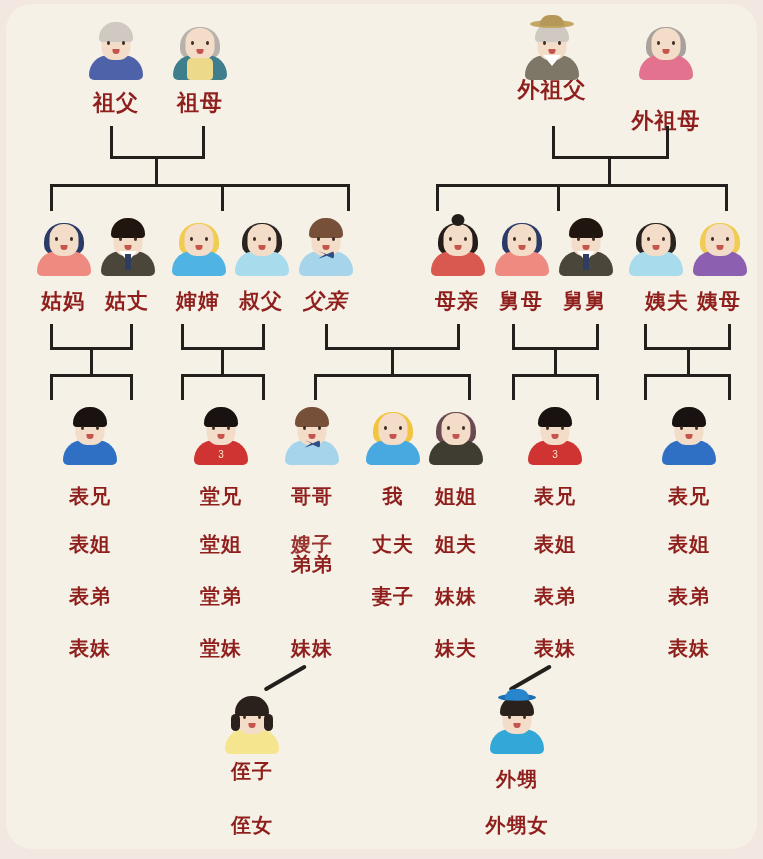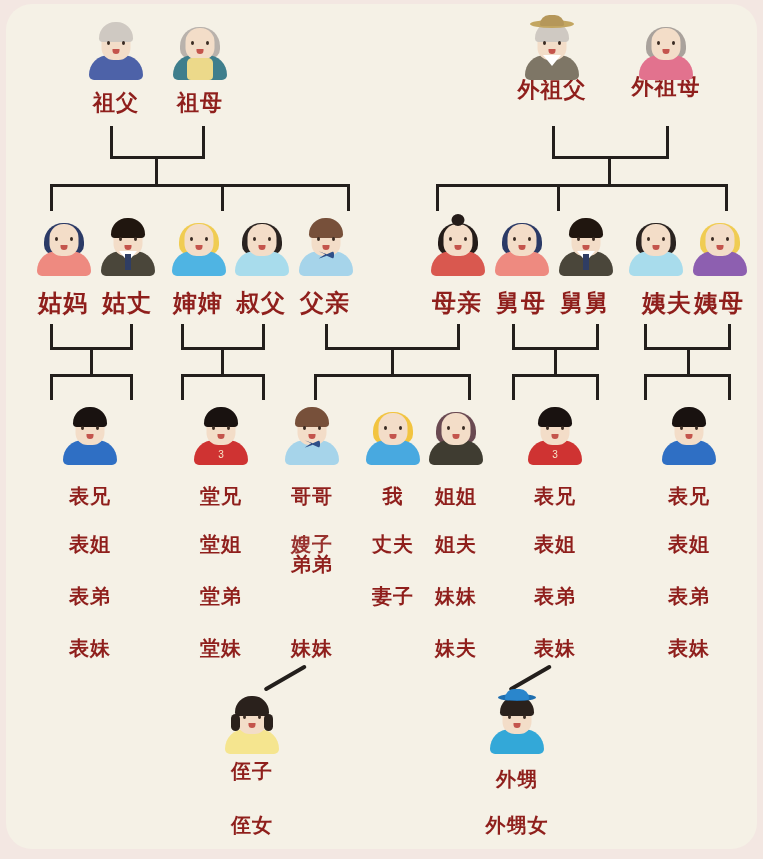--- a/index.html
+++ b/index.html
@@ -212,21 +212,21 @@
   .nm {
     position: absolute;
     color: #8f1f1c;
     font-weight: bold;
     white-space: nowrap;
     letter-spacing: 1px;
     text-align: center;
     transform: translateX(-50%);
   }
   .nm.big { font-size: 22px; }
-  .nm.mid { font-size: 24px; }
+  .nm.mid { font-size: 21px; }
   .nm.sm  { font-size: 20px; }
   .nm.blur { filter: blur(0.6px); opacity: .9; }
 
   
   .ln {
     position: absolute;
     background: #231f1c;
   }
   .ln.h { height: 3px; }
   .ln.v { width: 3px; }
@@ -291,21 +291,21 @@
       <div class="avatar">
         <div class="av-long" style="background:#a9a29c;"></div>
         <div class="av-head"></div>
         <div class="av-eye l"></div>
         <div class="av-eye r"></div>
         <div class="av-mouth"></div>
         <div class="av-neck"></div>
         <div class="av-body" style="background:#e2728e;"></div>
       </div>
     </div>
-    <div class="nm big" style="left:660px;top:68px;">外祖母</div>
+    <div class="nm big" style="left:660px;top:102px;">外祖母</div>
 
     <div class="ln v" style="left:104px;top:122px;height:33px;"></div>
     <div class="ln v" style="left:196px;top:122px;height:33px;"></div>
     <div class="ln h" style="left:104px;top:152px;width:95px;"></div>
     <div class="ln v" style="left:149px;top:152px;height:30px;"></div>
     <div class="ln h" style="left:44px;top:180px;width:300px;"></div>
     <div class="ln v" style="left:44px;top:180px;height:27px;"></div>
     <div class="ln v" style="left:215px;top:180px;height:27px;"></div>
     <div class="ln v" style="left:341px;top:180px;height:27px;"></div>
 
@@ -377,21 +377,21 @@
         <div class="av-hair" style="background:#77503a;"></div>
         <div class="av-head"></div>
         <div class="av-eye l"></div>
         <div class="av-eye r"></div>
         <div class="av-mouth"></div>
         <div class="av-neck"></div>
         <div class="av-body" style="background:#a6d4ea;"></div>
         <div class="av-bow" style="background:#2f4f88;"></div>
       </div>
     </div>
-    <div class="nm mid" style="left:319px;top:283px;">父亲</div>
+    <div class="nm mid" style="left:319px;top:283px;font-style:italic;">父亲</div>
 
     <div class="person" style="left:414px;top:214px;">
       <div class="avatar">
         <div class="av-long" style="background:#241c19;"></div>
         <div class="av-bun" style="background:#241c19;"></div>
         <div class="av-head"></div>
         <div class="av-eye l"></div>
         <div class="av-eye r"></div>
         <div class="av-mouth"></div>
         <div class="av-neck"></div>

